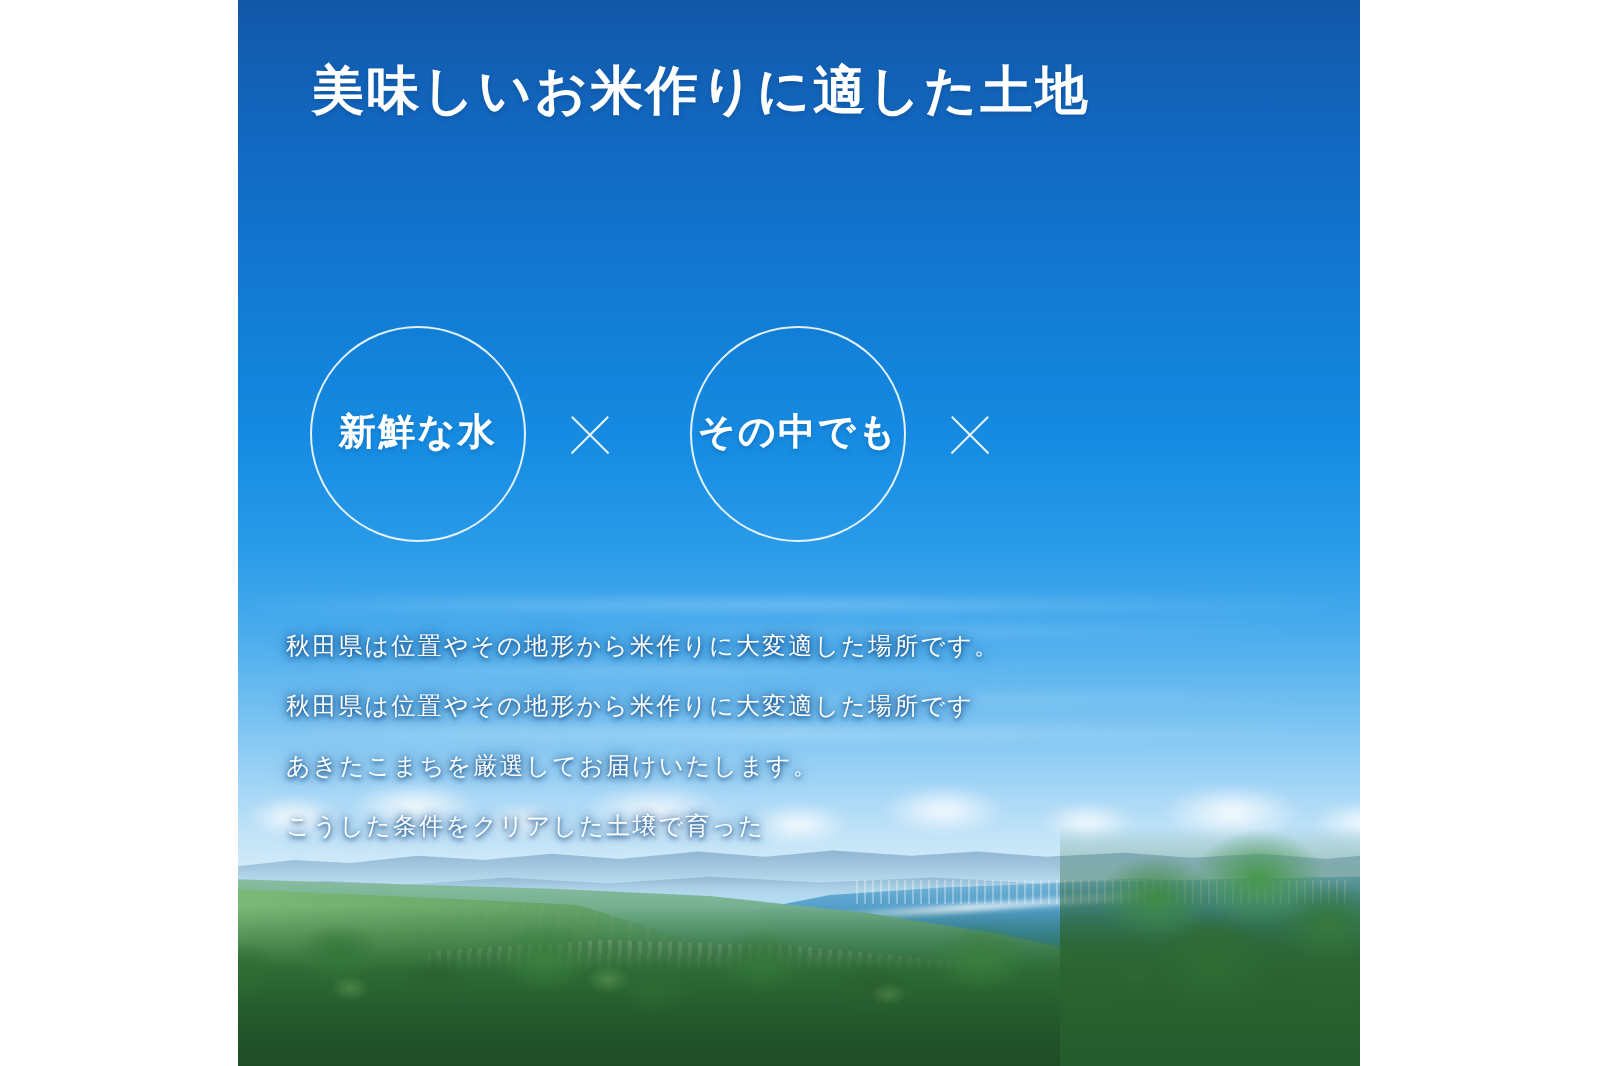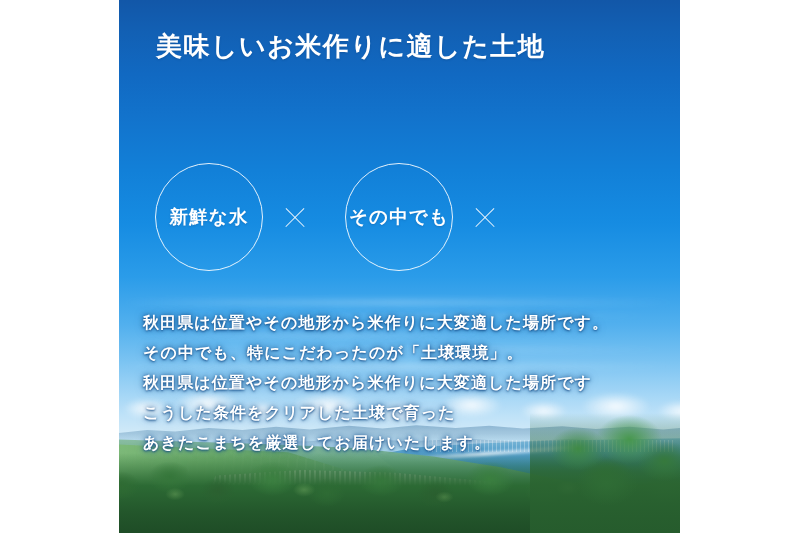--- a/index.html
+++ b/index.html
@@ -299,23 +299,23 @@
 
   
   .bodycopy {
     position: absolute;
     left: 24px;
     top: 308px;
     width: 520px;
   }
   .bodycopy .bl {
     color: #ffffff;
-    font-size: 16px;
+    font-size: 12px;
     line-height: 30px;
-    font-weight: 700;
+    font-weight: 400;
     letter-spacing: 1.1px;
     white-space: nowrap;
     text-shadow:
        0 0 4px rgba(20,80,140,.85),
        0 0 8px rgba(20,80,140,.55),
        0 1px 2px rgba(15,70,130,.80);
   }
 </style>
 </head>
 <body>
@@ -363,20 +363,19 @@
 
       <span class="xsep xsep-2">
           <i></i>
           <i></i>
         </span>
 
     </div>
 
     <div class="bodycopy">
       <div class="bl">秋田県は位置やその地形から米作りに大変適した場所です。</div>
-      <div class="bl">その中でも、特にこだわったのが「土壌環境」。</div>
       <div class="bl">秋田県は位置やその地形から米作りに大変適した場所です</div>
+      <div class="bl">あきたこまちを厳選してお届けいたします。</div>
       <div class="bl">こうした条件をクリアした土壌で育った</div>
-      <div class="bl">あきたこまちを厳選してお届けいたします。</div>
     </div>
 
   </div>
 </div>
 
 </body></html>

